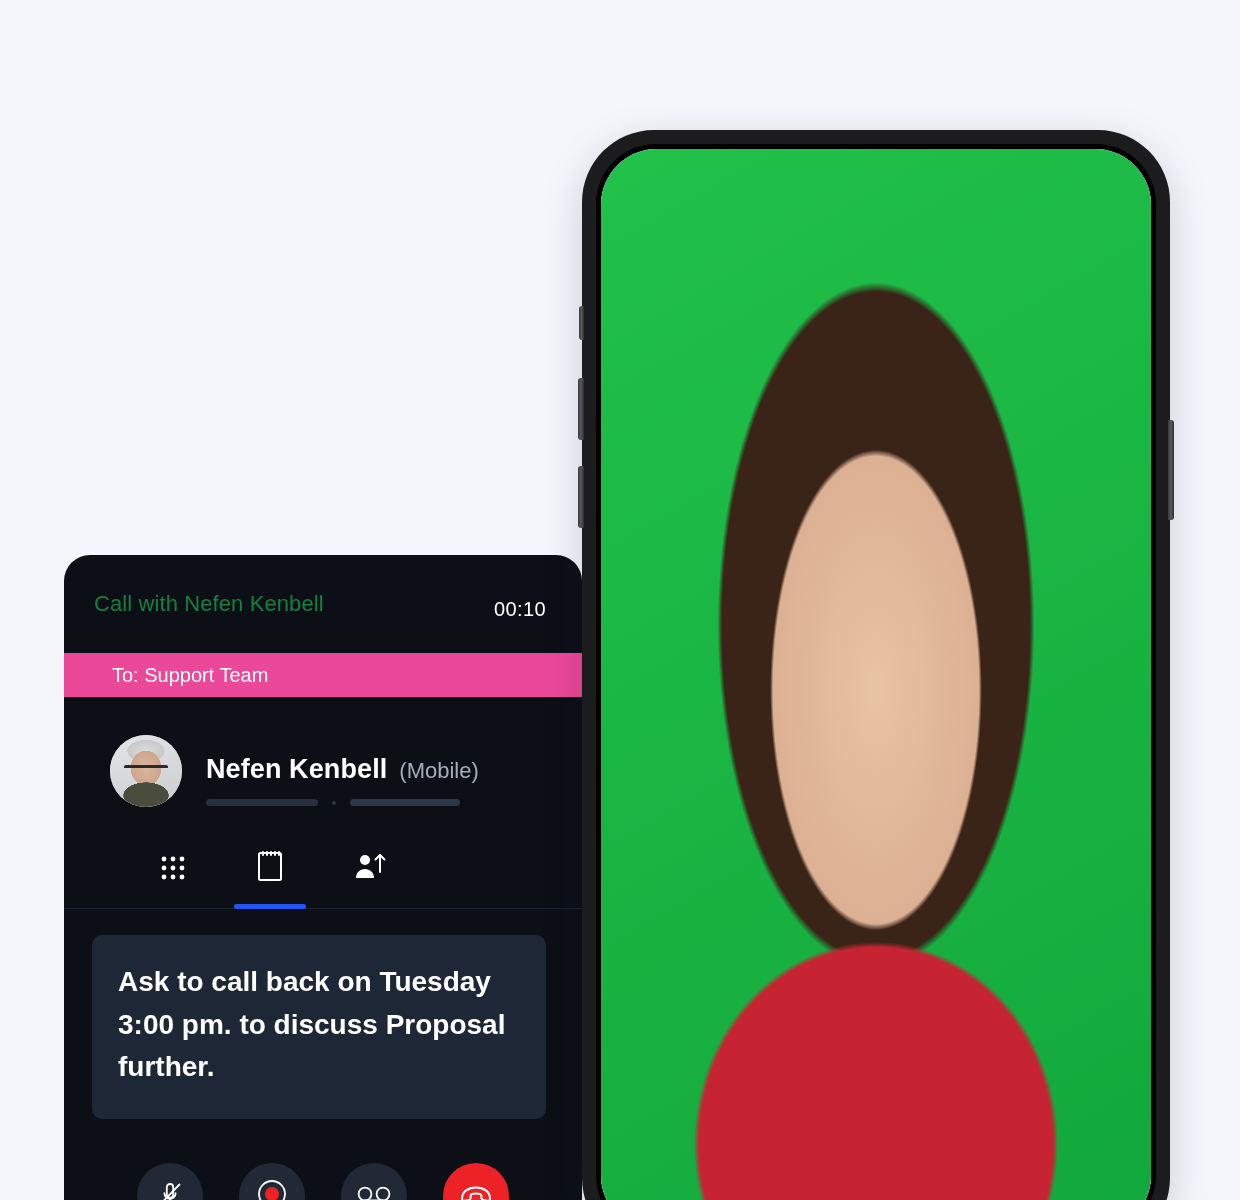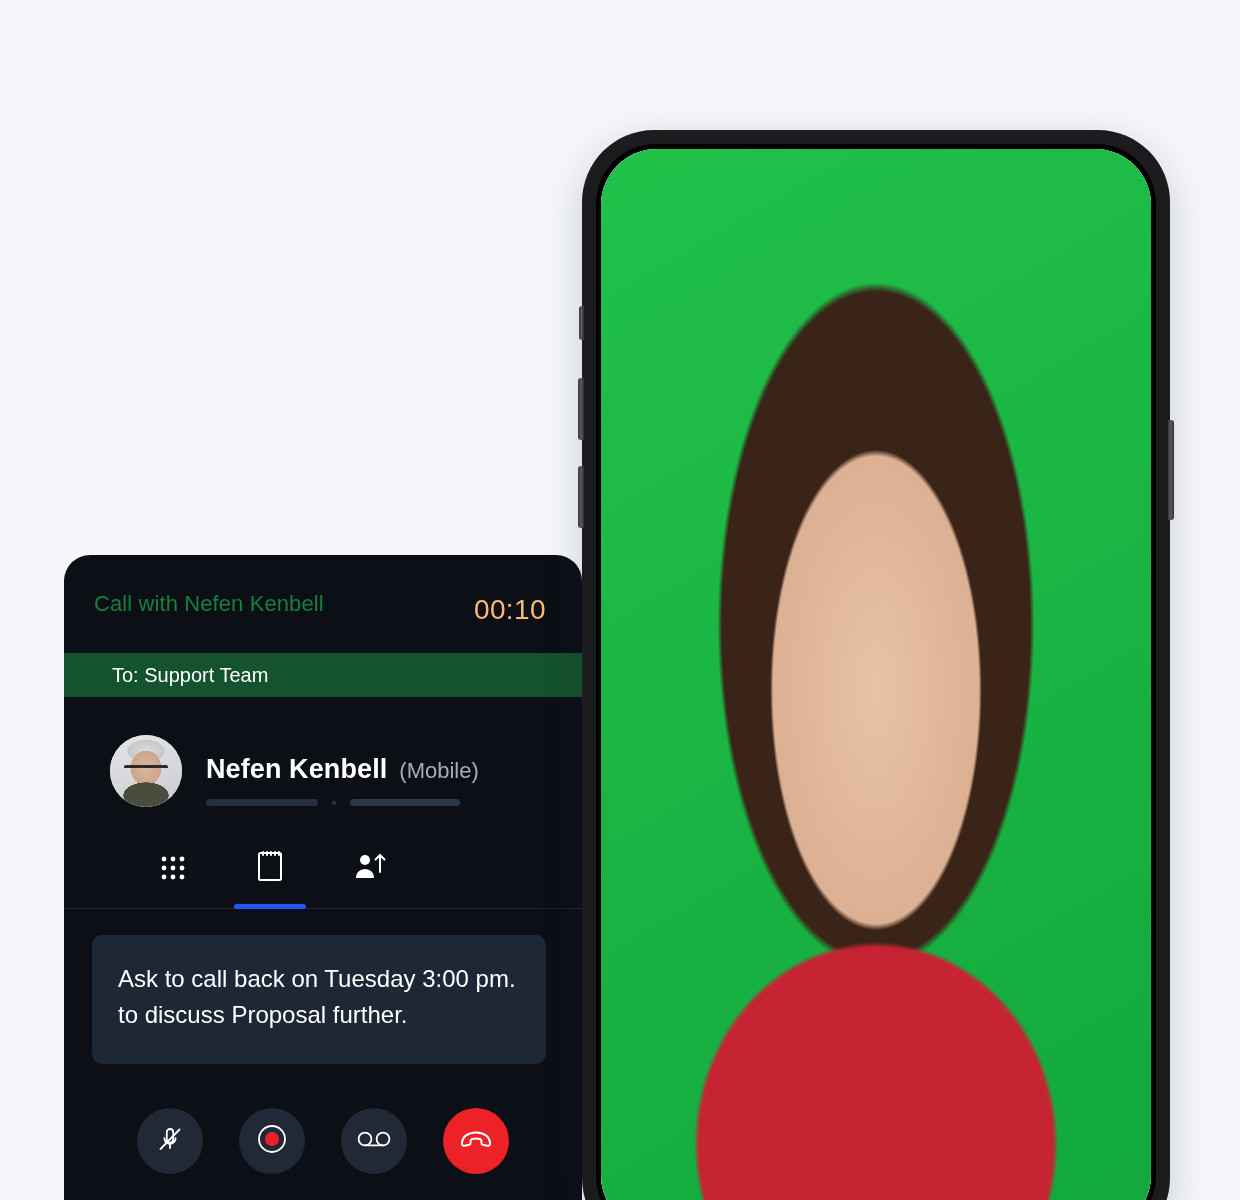--- a/index.html
+++ b/index.html
@@ -33,28 +33,28 @@
     justify-content: space-between;
     padding: 0 36px 0 30px;
   }
   .call-header-title {
     color: #15803d;
     font-size: 22px;
     font-weight: 400;
     letter-spacing: 0.1px;
   }
   .call-timer {
-    color: #fdba74;
-    font-size: 28px;
+    color: #ffffff;
+    font-size: 20px;
     font-weight: 400;
     letter-spacing: 0.4px;
     margin-top: 11px;
   }
   .call-to-bar {
-    background: #14532d;
+    background: #ec4899;
     height: 44px;
     display: flex;
     align-items: center;
     padding-left: 48px;
   }
   .call-to-bar-text {
     color: #ffffff;
     font-size: 20px;
     font-weight: 400;
   }
@@ -129,23 +129,23 @@
   }
 
   .note-box {
     margin: 38px 36px 0 28px;
     background: #1d2735;
     border-radius: 10px;
     padding: 26px 26px 30px 26px;
   }
   .note-text {
     color: #ffffff;
-    font-size: 24px;
+    font-size: 28px;
     line-height: 1.52;
-    font-weight: 400;
+    font-weight: 700;
   }
 
   .call-controls {
     display: flex;
     justify-content: center;
     gap: 36px;
     margin-top: 44px;
   }
   .ctrl-btn {
     width: 66px; height: 66px;

